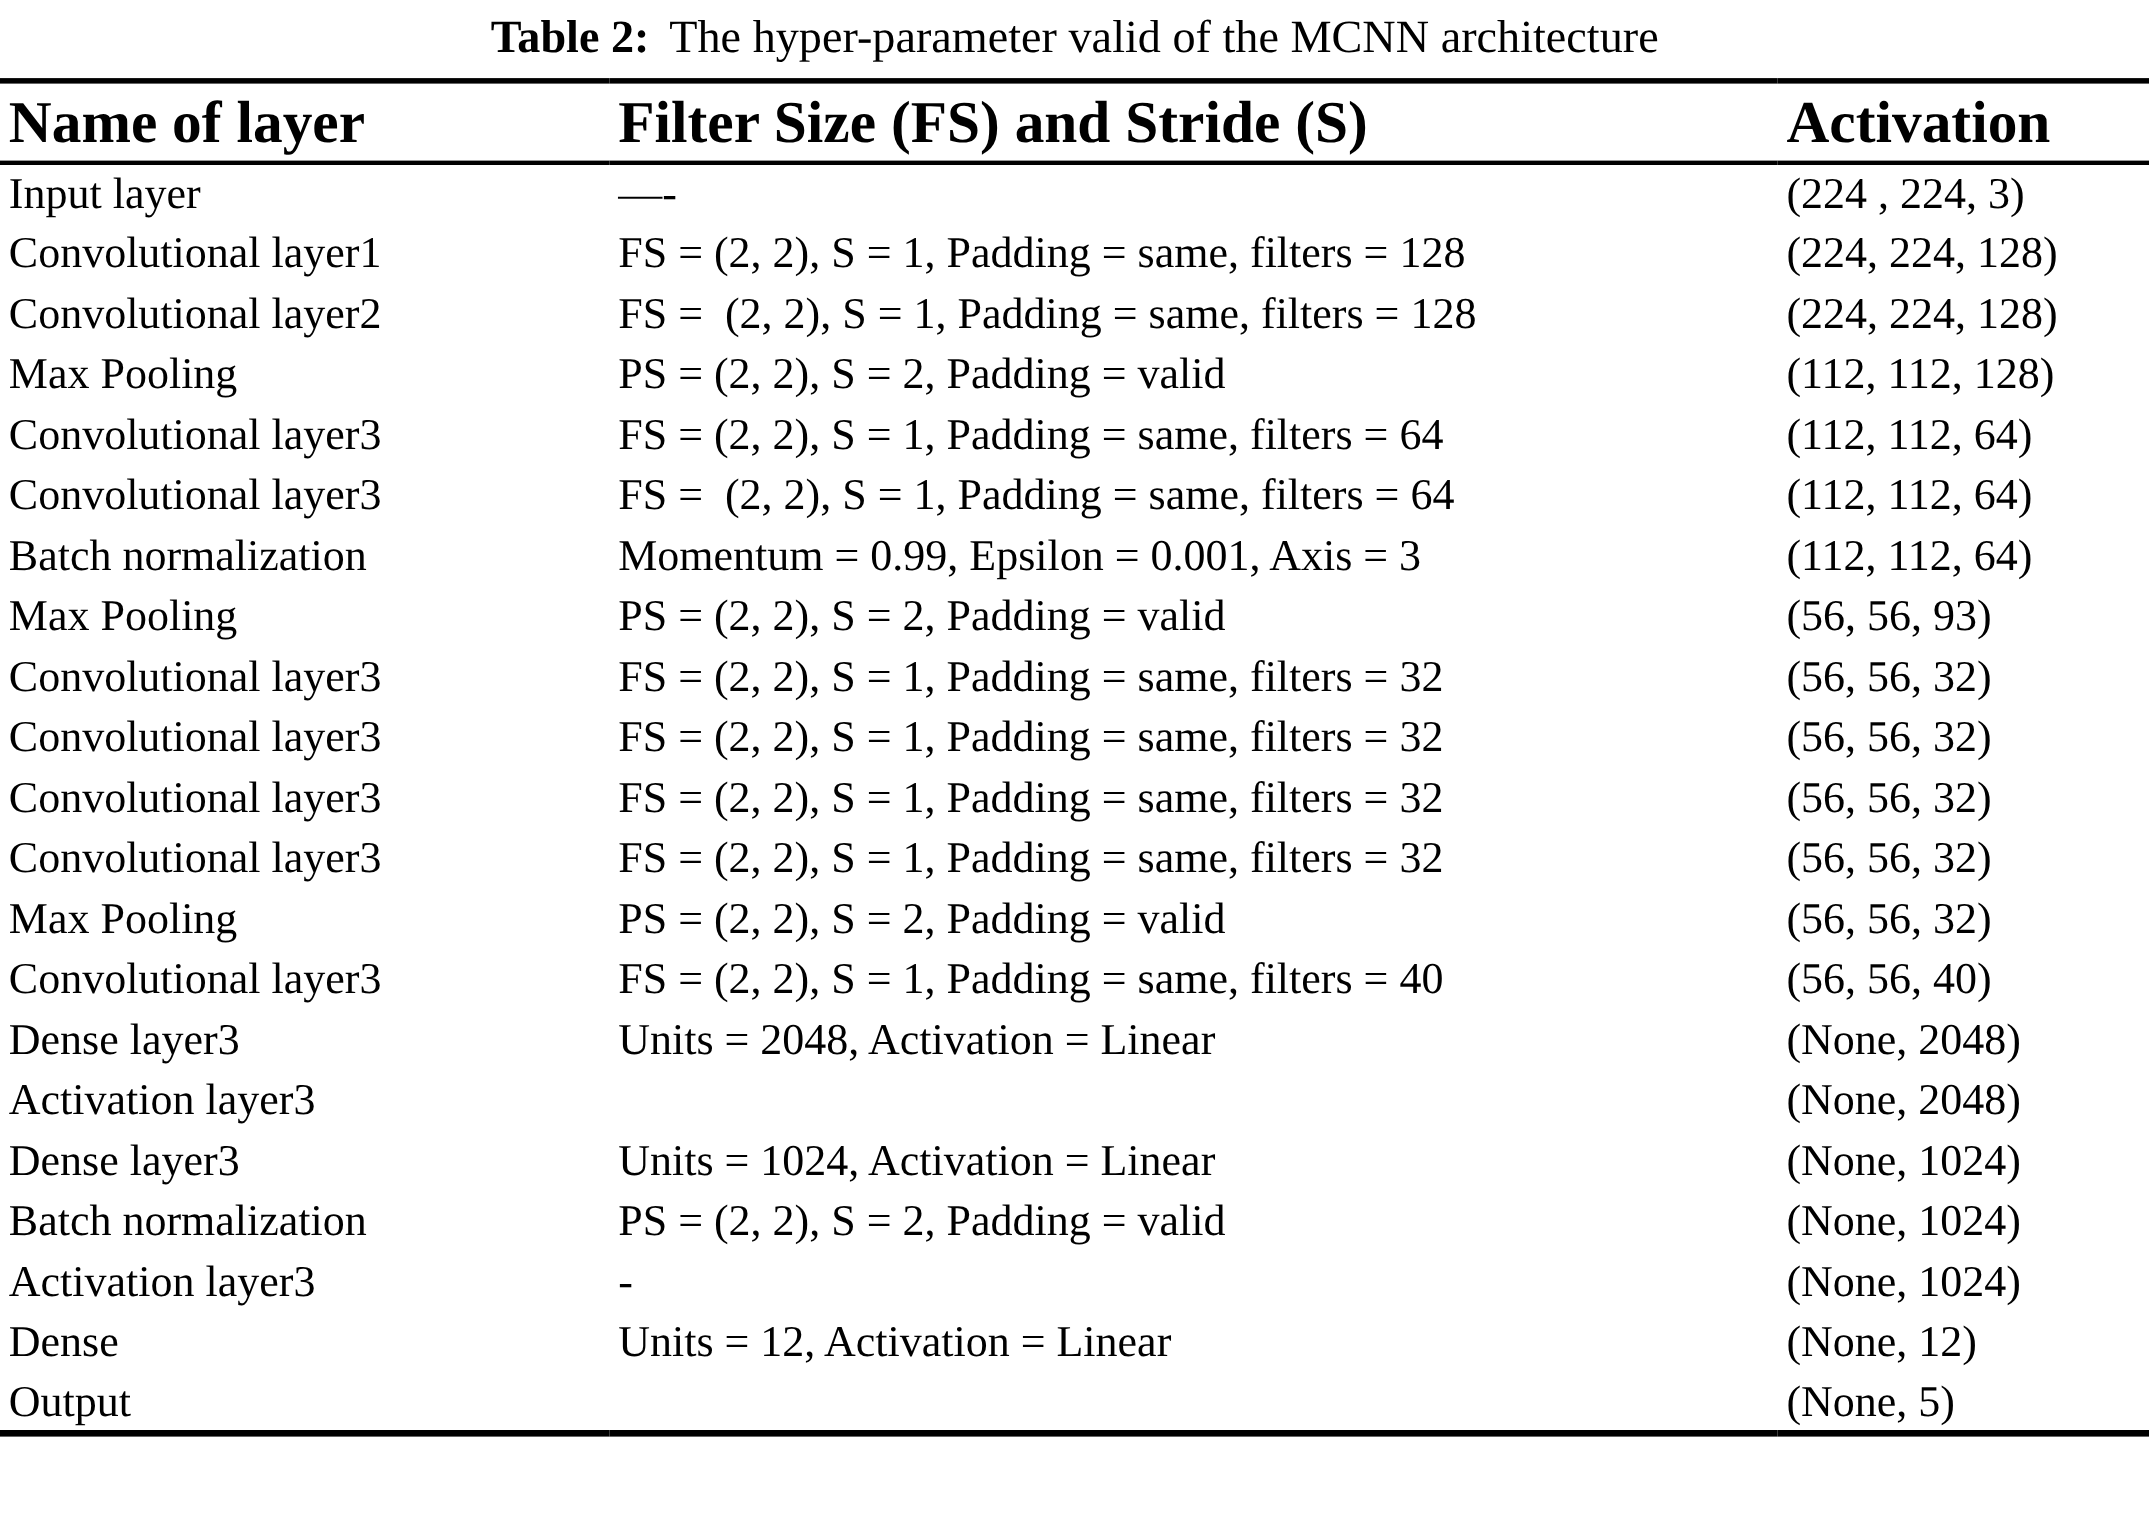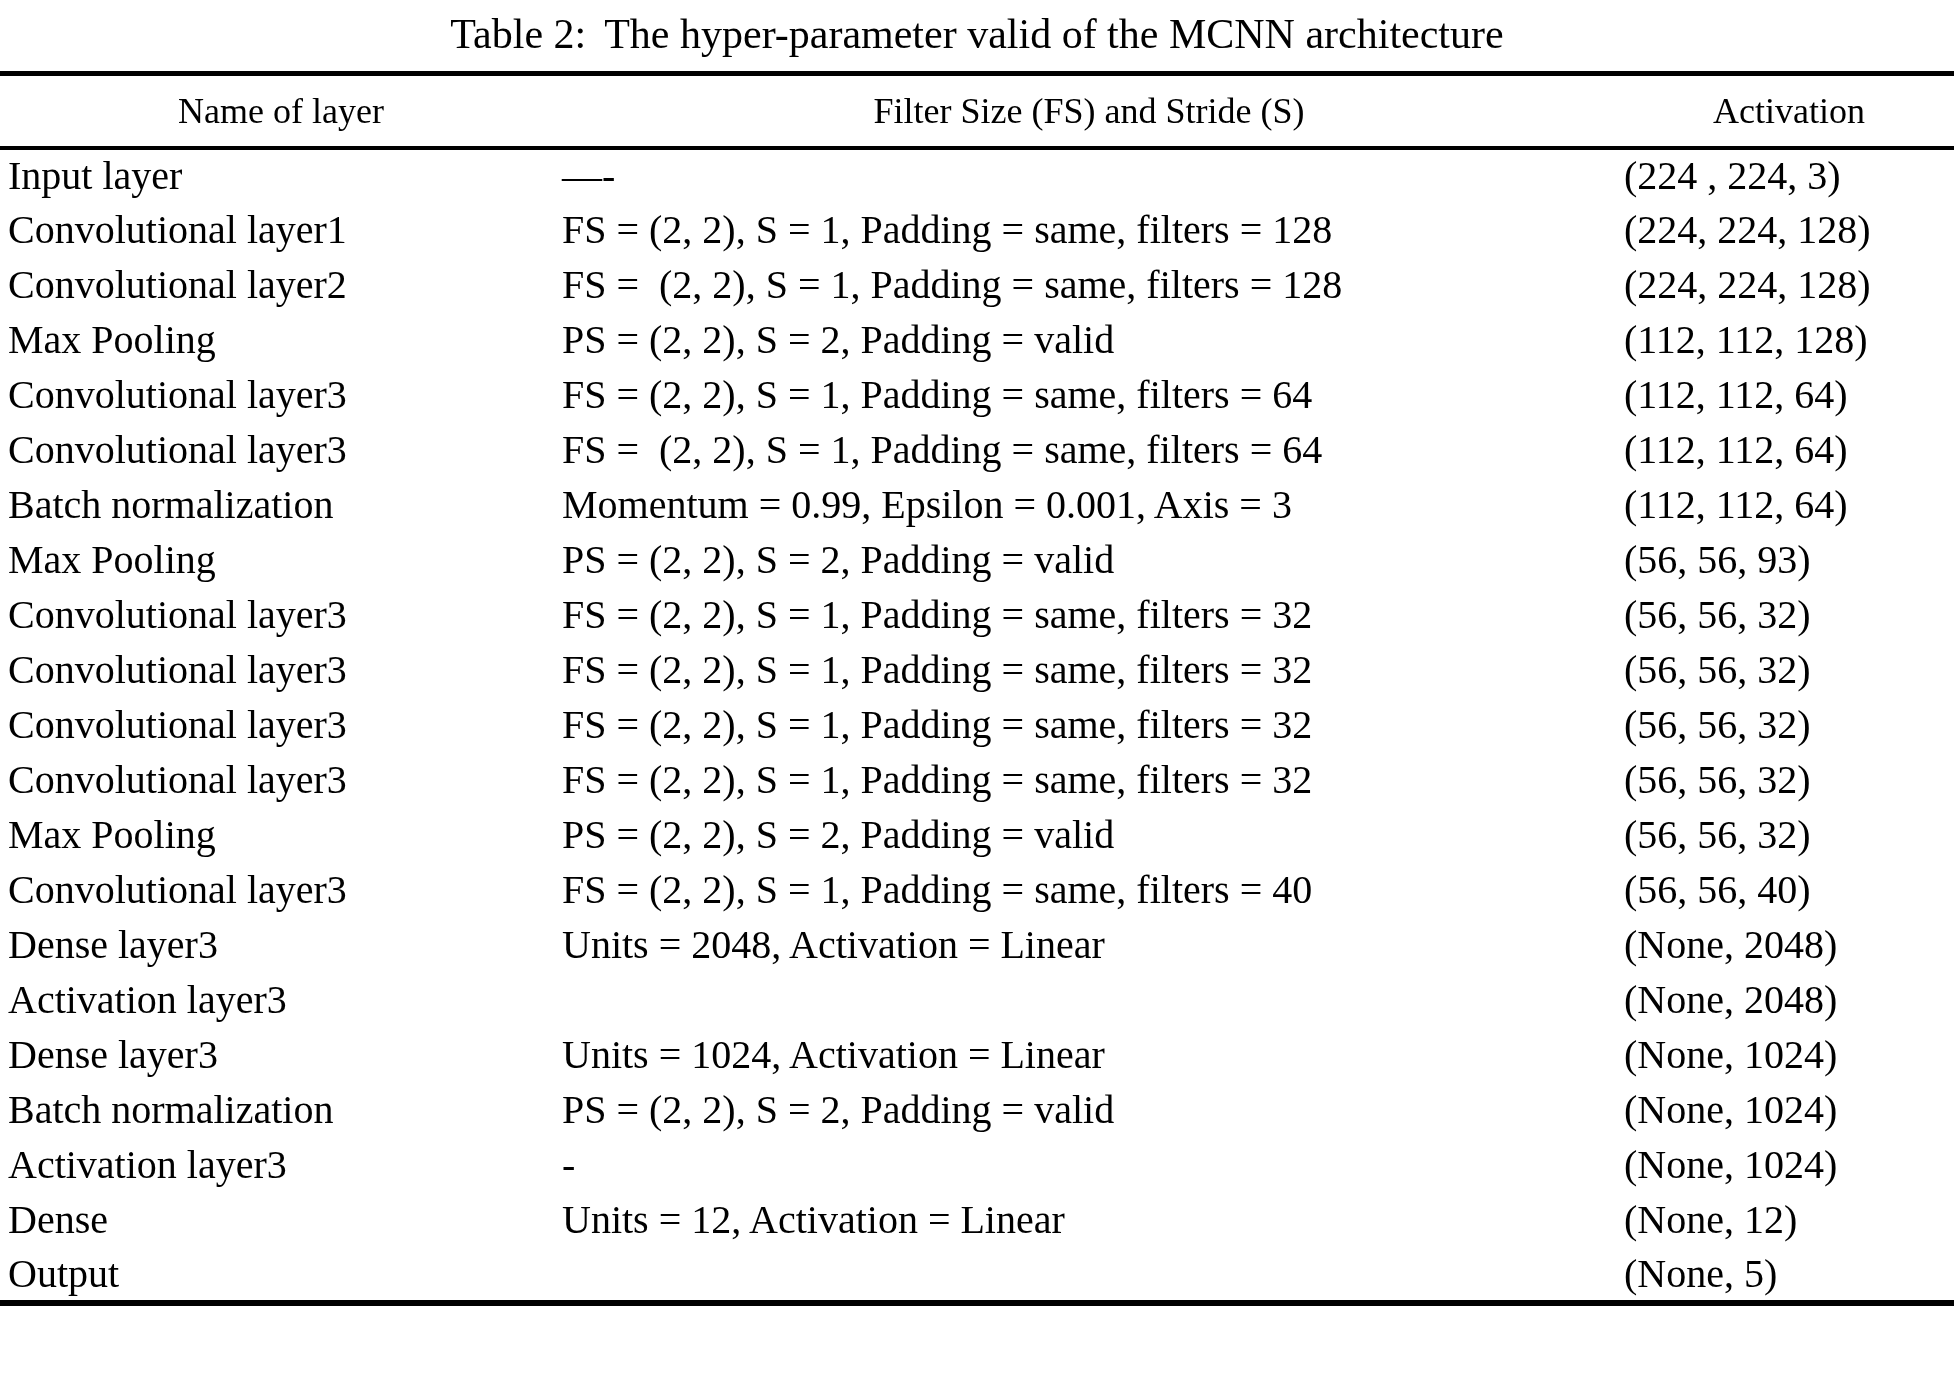--- a/index.html
+++ b/index.html
@@ -20,41 +20,41 @@
     box-sizing: border-box;
     width: 100%;
     height: 71px;
     padding-top: 8px;
     text-align: center;
     font-size: 42px;
     line-height: 52px;
     white-space: pre-wrap;
   }
   .caption .cap-label {
-    font-weight: normal;
+    font-weight: bold;
     margin-right: 18px;
   }
   table.mcnn {
     width: 1954px;
     table-layout: fixed;
     border-collapse: collapse;
     border-top: 5px solid #000000;
     border-bottom: 6px solid #000000;
   }
   col.c1 { width: 554px; }
   col.c2 { width: 1062px; }
   col.c3 { width: 338px; }
   thead tr {
     height: 74px;
     border-bottom: 4px solid #000000;
   }
   thead th {
-    font-weight: normal;
-    text-align: center;
-    font-size: 36px;
+    font-weight: bold;
+    text-align: left;
+    font-size: 54px;
     padding: 0 0 0 8px;
     vertical-align: middle;
     white-space: pre-wrap;
     overflow: hidden;
   }
   tbody tr {
     height: 55px;
     font-family: Liberation Serif, serif;
   }
   tbody td {

